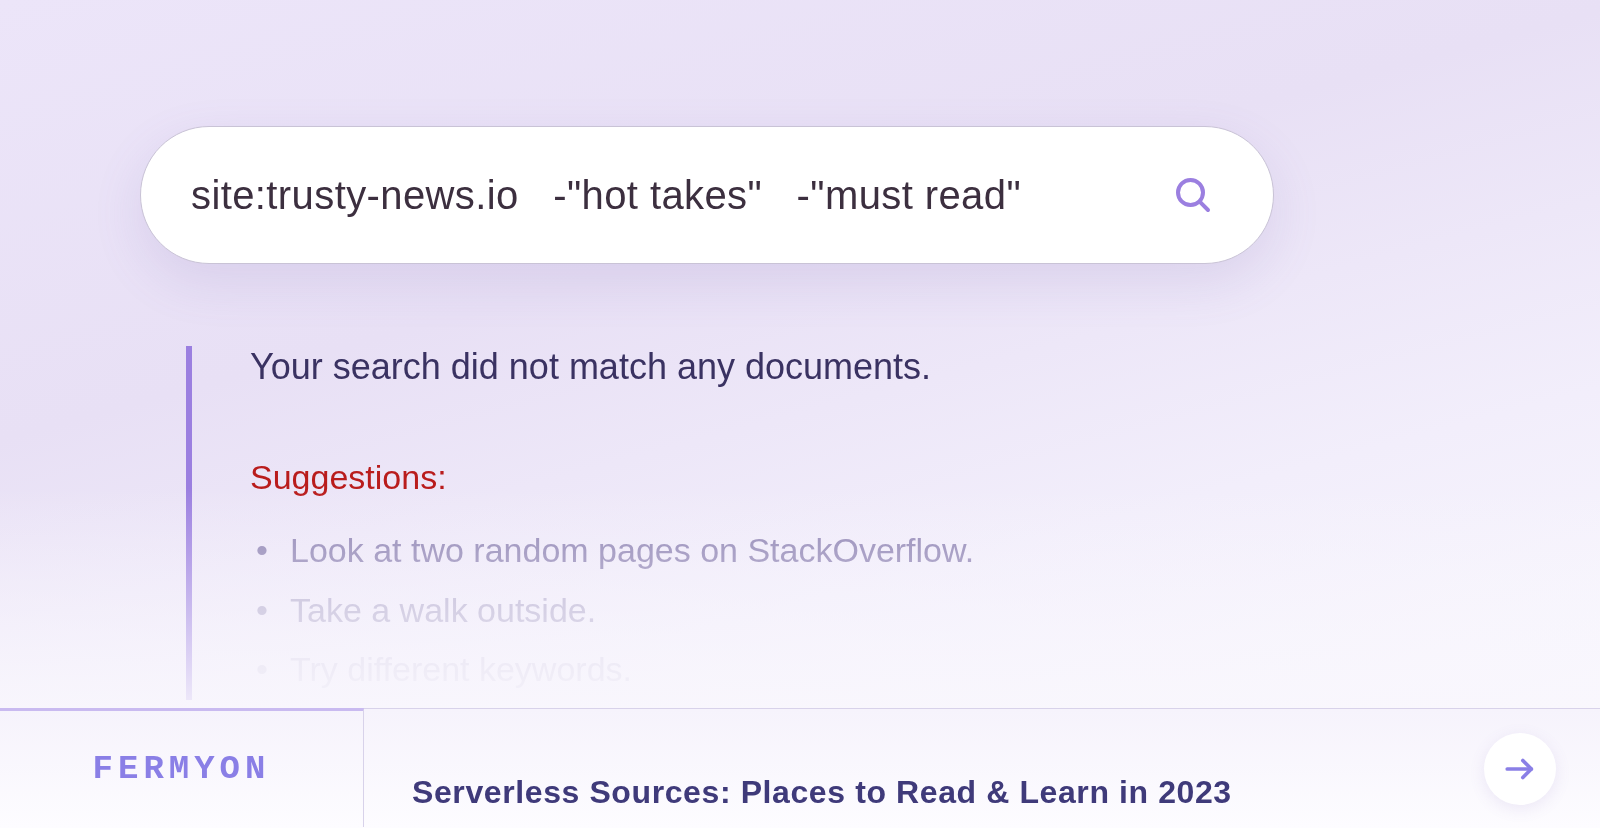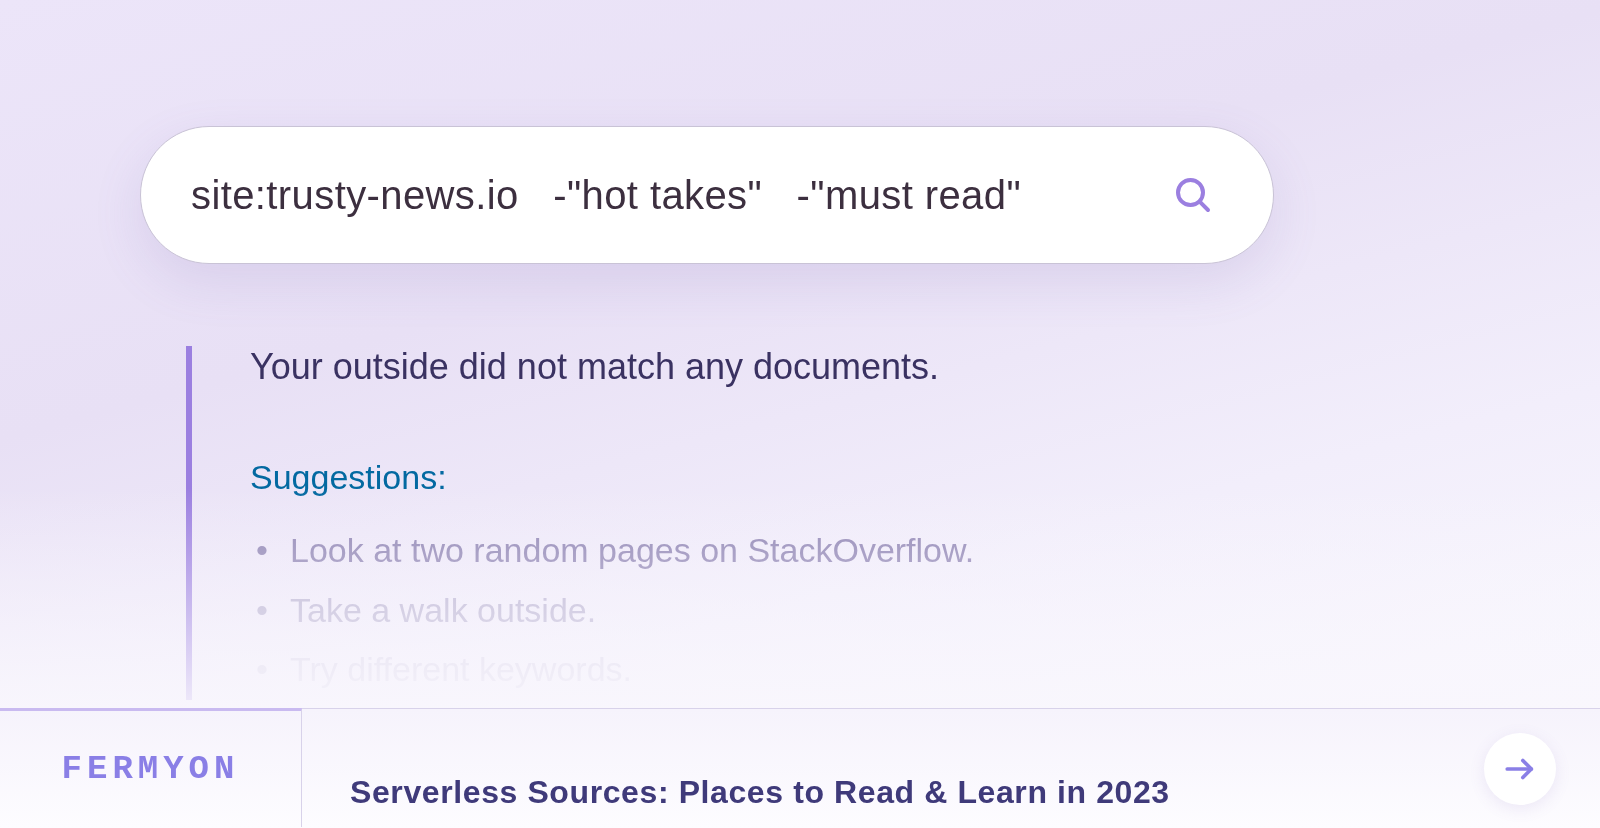--- a/index.html
+++ b/index.html
@@ -51,21 +51,21 @@
     padding-left: 58px;
   }
   .no-match {
     font-size: 36px;
     color: #3a3262;
     font-weight: 400;
     margin-bottom: 70px;
   }
   .sugg-title {
     font-size: 34px;
-    color: #0369a1;
+    color: #b91c1c;
     margin-bottom: 24px;
   }
   .sugg-list {
     list-style: none;
     padding-left: 40px;
   }
   .sugg-list li {
     font-size: 34px;
     line-height: 1.75;
     position: relative;
@@ -94,21 +94,21 @@
   .footer {
     position: absolute;
     left: 0; right: 0; bottom: 0;
     height: 120px;
     display: flex;
     align-items: center;
     border-top: 1px solid #d8d2ea;
     background: linear-gradient(to bottom, #f6f3fc 0%, #fdfcff 100%);
   }
   .brand-box {
-    width: 302px;
+    width: 364px;
     height: 100%;
     display: flex;
     align-items: center;
     justify-content: center;
     border-right: 1px solid #d8d2ea;
     border-top: 3px solid #c9baf0;
     margin-top: -3px;
   }
   .brand {
     font-family: "Courier New", monospace;
@@ -145,21 +145,21 @@
   <input class="search-input" type="text" value="site:trusty-news.io   -&quot;hot takes&quot;   -&quot;must read&quot;" style="">
   <button class="search-icon-btn">
     <svg viewBox="0 0 24 24" fill="none" stroke="#9b7fe0" stroke-width="2.4" stroke-linecap="round">
       <circle cx="10.5" cy="10.5" r="7.5"></circle>
       <line x1="21" y1="21" x2="16" y2="16"></line>
     </svg>
   </button>
 </div>
 
 <div class="results">
-  <p class="no-match">Your outside did not match any documents.</p>
+  <p class="no-match">Your search did not match any documents.</p>
   <p class="sugg-title">Suggestions:</p>
   <ul class="sugg-list">
     <li class="sugg-0">Look at two random pages on StackOverflow.</li>
     <li class="sugg-1">Take a walk outside.</li>
     <li class="sugg-2">Try different keywords.</li>
   </ul>
 </div>
 
 <div class="fade"></div>
 

